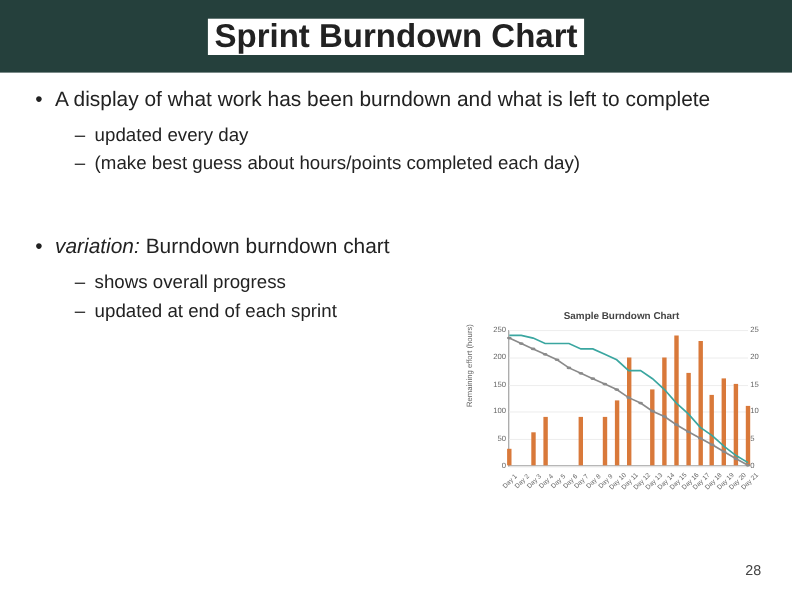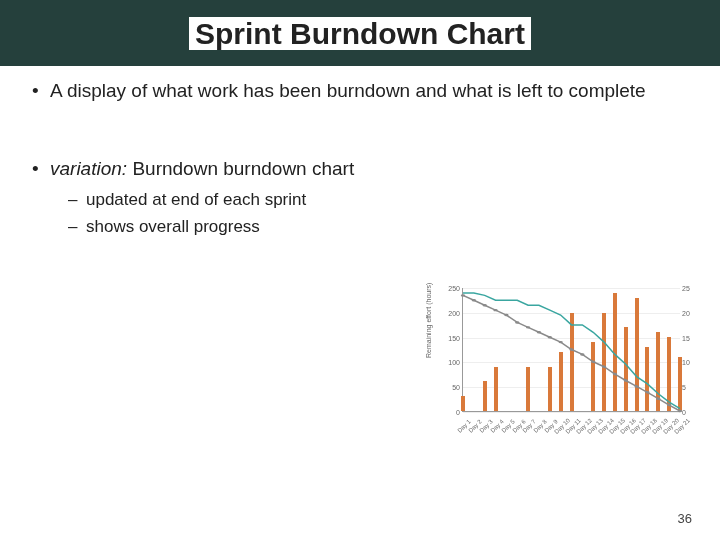--- a/index.html
+++ b/index.html
@@ -178,38 +178,41 @@
 
   <div class="title-band">
     <span class="title-text">Sprint Burndown Chart</span>
   </div>
 
   <div class="body">
     <ul class="bullets">
       <li>
         <span>A display of what work has been burndown and what is left to complete</span>
         <ul class="dashes">
+          <li>updated every day</li>
+          <li>(make best guess about hours/points completed each day)</li>
         </ul>
       </li>
     </ul>
 
     <div class="spacer"></div>
 
     <ul class="bullets">
       <li>
         <span class="italic">variation:</span><span> Burndown burndown chart</span>
         <ul class="dashes">
+          <li>shows overall progress</li>
           <li>updated at end of each sprint</li>
-          <li>shows overall progress</li>
         </ul>
       </li>
     </ul>
   </div>
 
   <div class="chart-wrap">
+    <div class="chart-title">Sample Burndown Chart</div>
     <div class="chart-inner">
       <span class="ylabel-left">Remaining effort (hours)</span>
       <div id="yticks-left">
           <span class="ytick" style="top: 130px;">0</span>
           <span class="ytick" style="top: 105.2px;">50</span>
           <span class="ytick" style="top: 80.4px;">100</span>
           <span class="ytick" style="top: 55.6px;">150</span>
           <span class="ytick" style="top: 30.8px;">200</span>
           <span class="ytick" style="top: 6px;">250</span>
         </div>
@@ -298,14 +301,14 @@
           <span class="xtick" style="left: 193.5px; bottom: 4px;">Day 16</span>
           <span class="xtick" style="left: 204.4px; bottom: 4px;">Day 17</span>
           <span class="xtick" style="left: 215.3px; bottom: 4px;">Day 18</span>
           <span class="xtick" style="left: 226.2px; bottom: 4px;">Day 19</span>
           <span class="xtick" style="left: 237.1px; bottom: 4px;">Day 20</span>
           <span class="xtick" style="left: 248px; bottom: 4px;">Day 21</span>
         </div>
     </div>
   </div>
 
-  <div class="page-num">36</div>
+  <div class="page-num">28</div>
 </div>
 
 </body></html>

